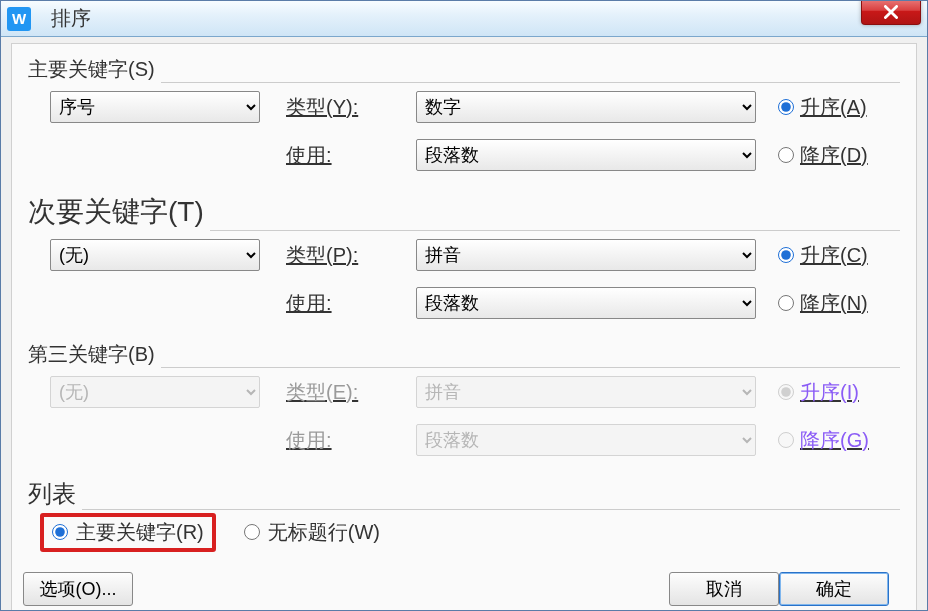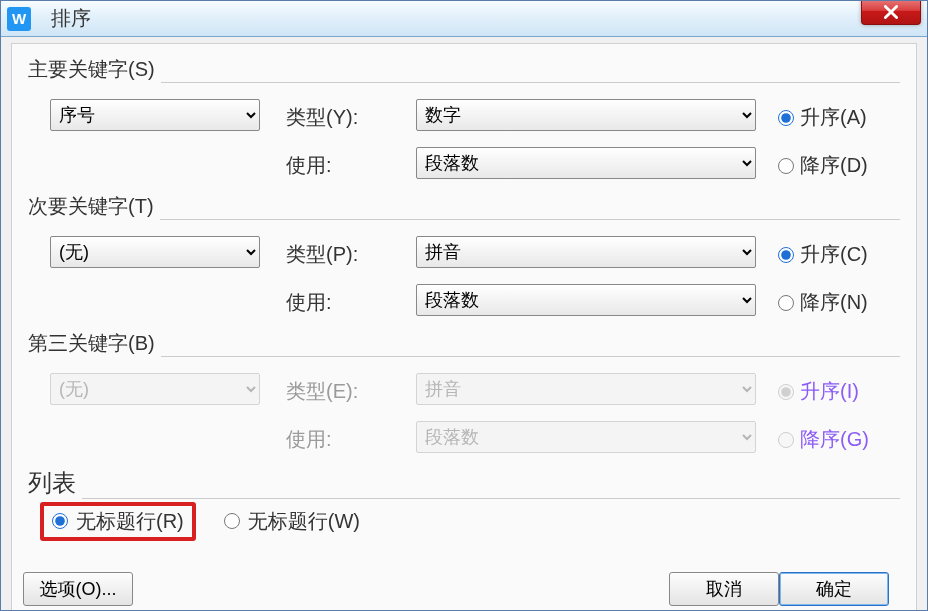--- a/index.html
+++ b/index.html
@@ -8,21 +8,21 @@
 .titlebar { height:36px; background:linear-gradient(to bottom,#f7fcff 0%,#e4f1fb 40%,#cfe5f6 100%); border-bottom:1px solid #7ba7cc; display:flex; align-items:center; padding-left:6px; position:relative; }
 .titlebar .app-icon { width:24px; height:24px; background:#2196f3; border-radius:3px; display:flex; align-items:center; justify-content:center; color:#fff; font-weight:bold; font-size:15px; }
 .titlebar .title { margin-left:20px; font-size:20px; color:#333; }
 .titlebar .close-btn { position:absolute; right:6px; top:-2px; width:60px; height:26px; background:linear-gradient(to bottom,#e97a7a 0%,#d94040 45%,#c81818 50%,#b01414 100%); border:1px solid #8a0f0f; border-top:none; border-radius:0 0 4px 4px; display:flex; align-items:center; justify-content:center; color:#fff; box-shadow:0 0 4px rgba(0,0,0,.3),inset 0 1px 0 rgba(255,255,255,.3); }
 .titlebar .close-btn svg { width:14px; height:14px; }
 .body { position:absolute; left:0; right:0; top:36px; bottom:0; padding:0 4px; }
 .panel { background:#fafafa; border:1px solid #d0d0d0; margin:6px 6px 0 6px; padding:12px 16px 0 16px; height:100%; overflow:hidden; }
 .group { border:none; margin-bottom:14px; }
 .legend-wrap { display:flex; align-items:flex-end; }
 .legend-line { flex:1; border-top:1px solid #ccc; margin-left:6px; margin-top:4px; }
-.row { display:flex; align-items:flex-end; height:48px; font-size:20px; }
+.row { display:flex; align-items:center; height:48px; font-size:20px;text-decoration:underline; }
 .row .keycol { width:250px; padding-left:22px; }
 .row .labelcol { width:138px; text-align:left; padding-left:8px; }
 .row .valcol { width:350px; }
 .row .radiocol1,.row .radiocol2 { width:130px; display:flex; align-items:center; gap:6px; padding-left:12px; }
 select.combo { width:210px; height:32px; font-size:18px; background:linear-gradient(to bottom,#fff,#e8e8e8); border:1px solid #888; border-radius:2px; padding:0 4px; }
 select.combo2 { width:340px; height:32px; font-size:18px; background:linear-gradient(to bottom,#fff,#e8e8e8); border:1px solid #888; border-radius:2px; padding:0 4px; }
 select:disabled { color:#9a9a9a; background:#f2f2f2; border-color:#c4c4c4; }
 .disabled-text { color:#9a9a9a; }
 input[type=radio] { width:16px; height:16px; accent-color:#1e6fd6; }
 input[type=radio]:disabled+span { color:#8b5cf6; }
@@ -84,21 +84,21 @@
           </div>
           <label class="radiocol1">
             <input type="radio" name="ord1" style="">
               <span>降序(D)</span>
           </label>
         </div>
       </div>
 
       <div class="group">
         <div class="legend-wrap">
-          <div style="font-size:20px;">次要关键字(T)</div>
+          <div style="font-size:28px;">次要关键字(T)</div>
           <div class="legend-line"></div>
         </div>
         <div class="row">
           <div class="keycol">
             <select class="combo">
               <option>(无)</option>
             </select>
           </div>
           <div class="labelcol">类型(P):</div>
           <div class="valcol">
@@ -165,21 +165,21 @@
 
       <div class="group">
         <div class="legend-wrap">
           <div style="font-size:24px;">列表</div>
           <div class="legend-line"></div>
         </div>
         <div class="listrow">
           <span class="highlight">
             <label>
               <input type="radio" name="hdr" checked="" style="">
-                <span>无标题行(R)</span>
+                <span>主要关键字(R)</span>
             </label>
           </span>
           <label>
             <input type="radio" name="hdr" style="">
               <span>无标题行(W)</span>
           </label>
         </div>
       </div>
 
       <div class="footer">

